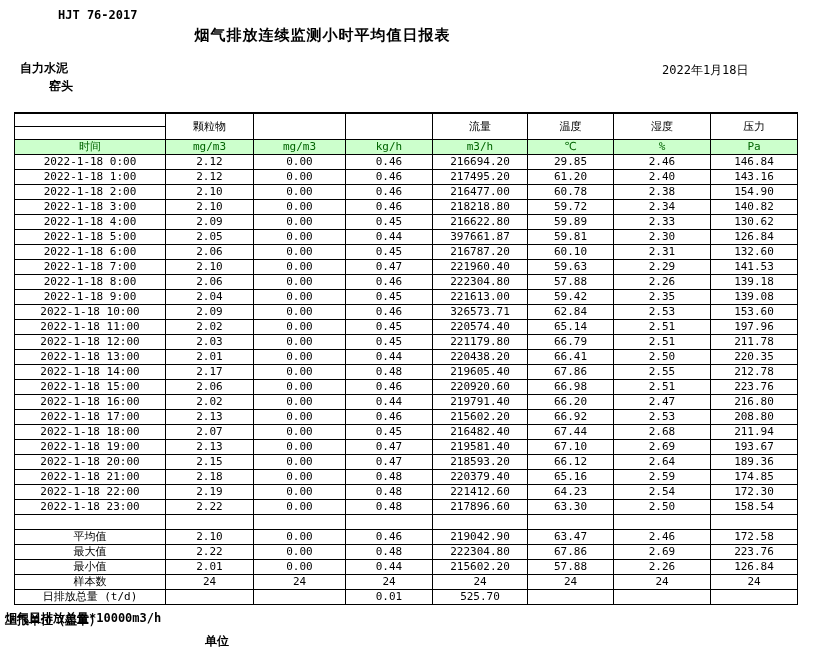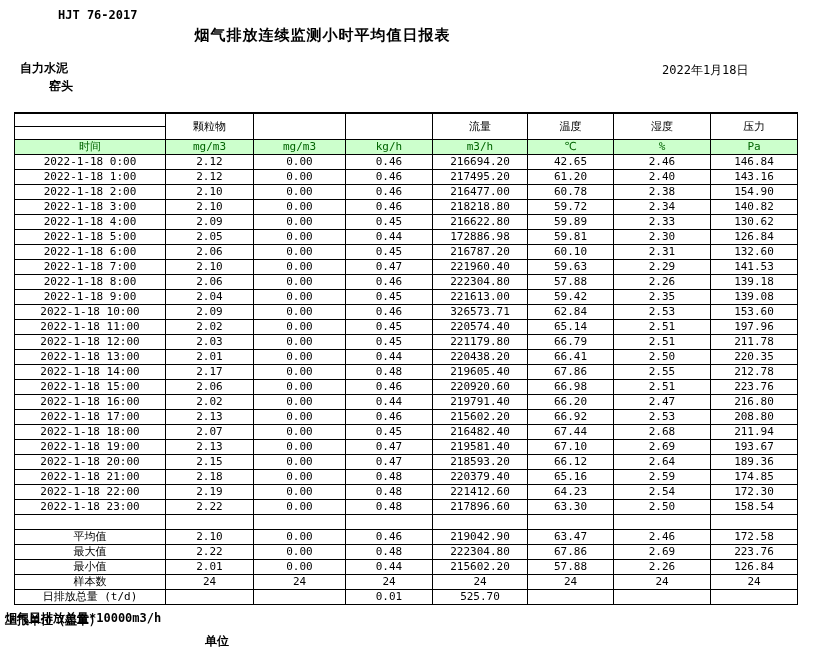--- a/index.html
+++ b/index.html
@@ -66,21 +66,21 @@
         <td style="background: rgb(204, 255, 204); color: rgb(0, 100, 0);">Pa</td>
       </tr>
     </tbody>
     <tbody>
         <tr>
           <td>2022-1-18 0:00</td>
           <td>2.12</td>
           <td>0.00</td>
           <td>0.46</td>
           <td>216694.20</td>
-          <td>42.65</td>
+          <td>29.85</td>
           <td>2.46</td>
           <td>146.84</td>
         </tr>
         <tr>
           <td>2022-1-18 1:00</td>
           <td>2.12</td>
           <td>0.00</td>
           <td>0.46</td>
           <td>217495.20</td>
           <td>61.20</td>
@@ -115,21 +115,21 @@
           <td>216622.80</td>
           <td>59.89</td>
           <td>2.33</td>
           <td>130.62</td>
         </tr>
         <tr>
           <td>2022-1-18 5:00</td>
           <td>2.05</td>
           <td>0.00</td>
           <td>0.44</td>
-          <td>172886.98</td>
+          <td>397661.87</td>
           <td>59.81</td>
           <td>2.30</td>
           <td>126.84</td>
         </tr>
         <tr>
           <td>2022-1-18 6:00</td>
           <td>2.06</td>
           <td>0.00</td>
           <td>0.45</td>
           <td>216787.20</td>

